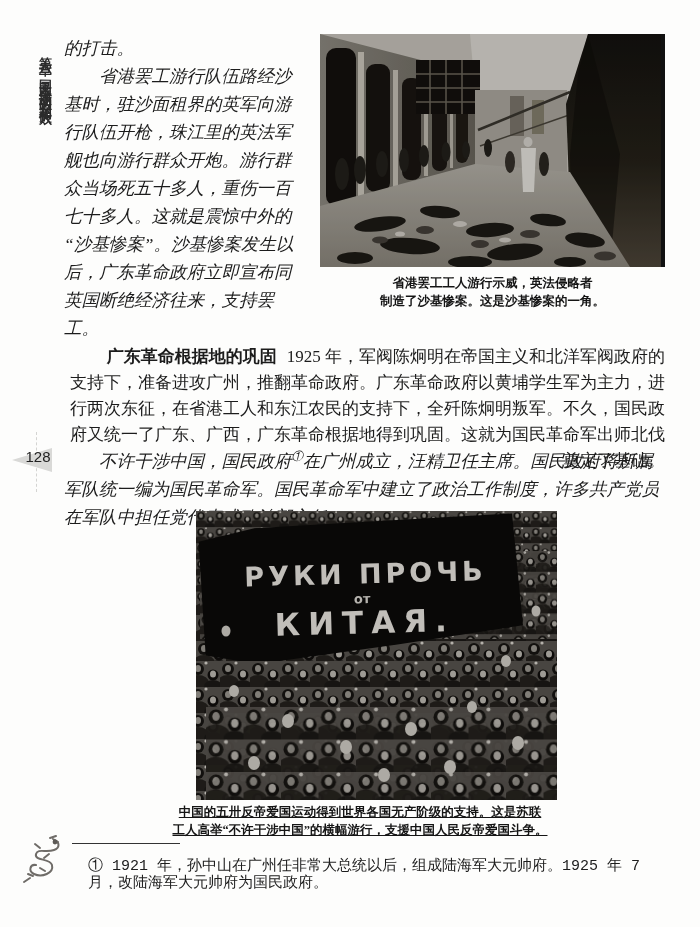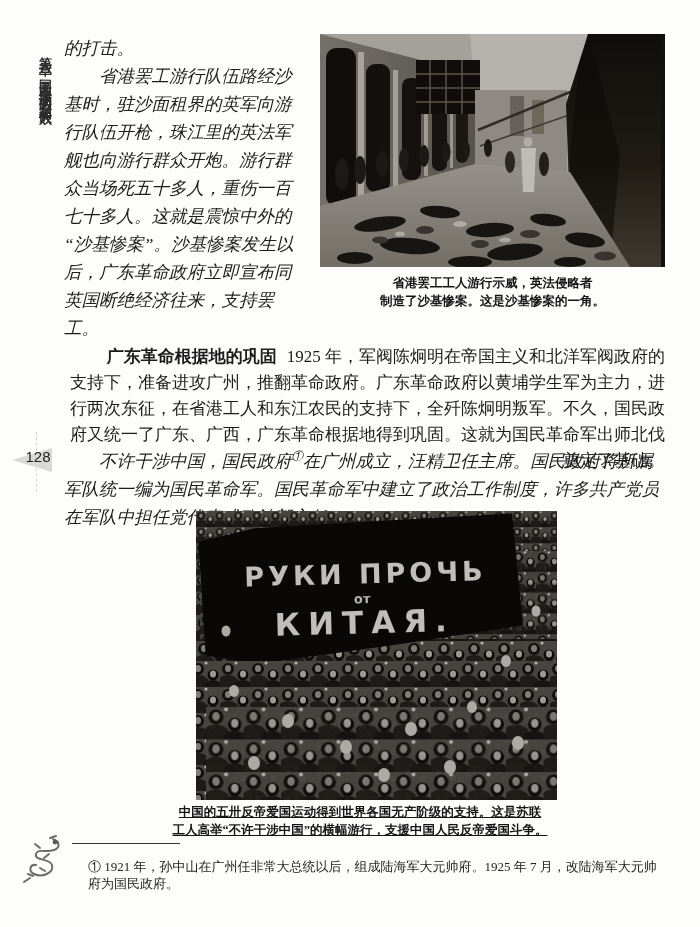--- a/index.html
+++ b/index.html
@@ -59,21 +59,21 @@
 
   .p4{left:64px;top:344px;width:601px;text-align:right;}
   .p5{left:64px;top:447px;width:601px;}
 
   
   .fig-bottom{left:196px;top:511px;width:361px;}
   .caption-bottom{left:140px;top:804px;width:440px;text-decoration:underline;}
 
   
   .foot-rule{left:72px;top:843px;width:108px;border-top:1.5px solid #333;}
-  .footnote{left:88px;top:858px;width:580px;font-size:13px;line-height:17px;color:#1d1d1d;}
+  .footnote{left:88px;top:858px;width:580px;font-size:15px;line-height:17px;color:#1d1d1d;font-family:Liberation Mono, monospace;}
 
   .dragon{left:20px;top:834px;width:46px;height:52px;}
 </style>
 </head>
 <body>
 
 <div class="abs sidebar">
   <span class="chapter">第六章</span><span>国民革命运动的兴起和失败</span>
 </div>
 

